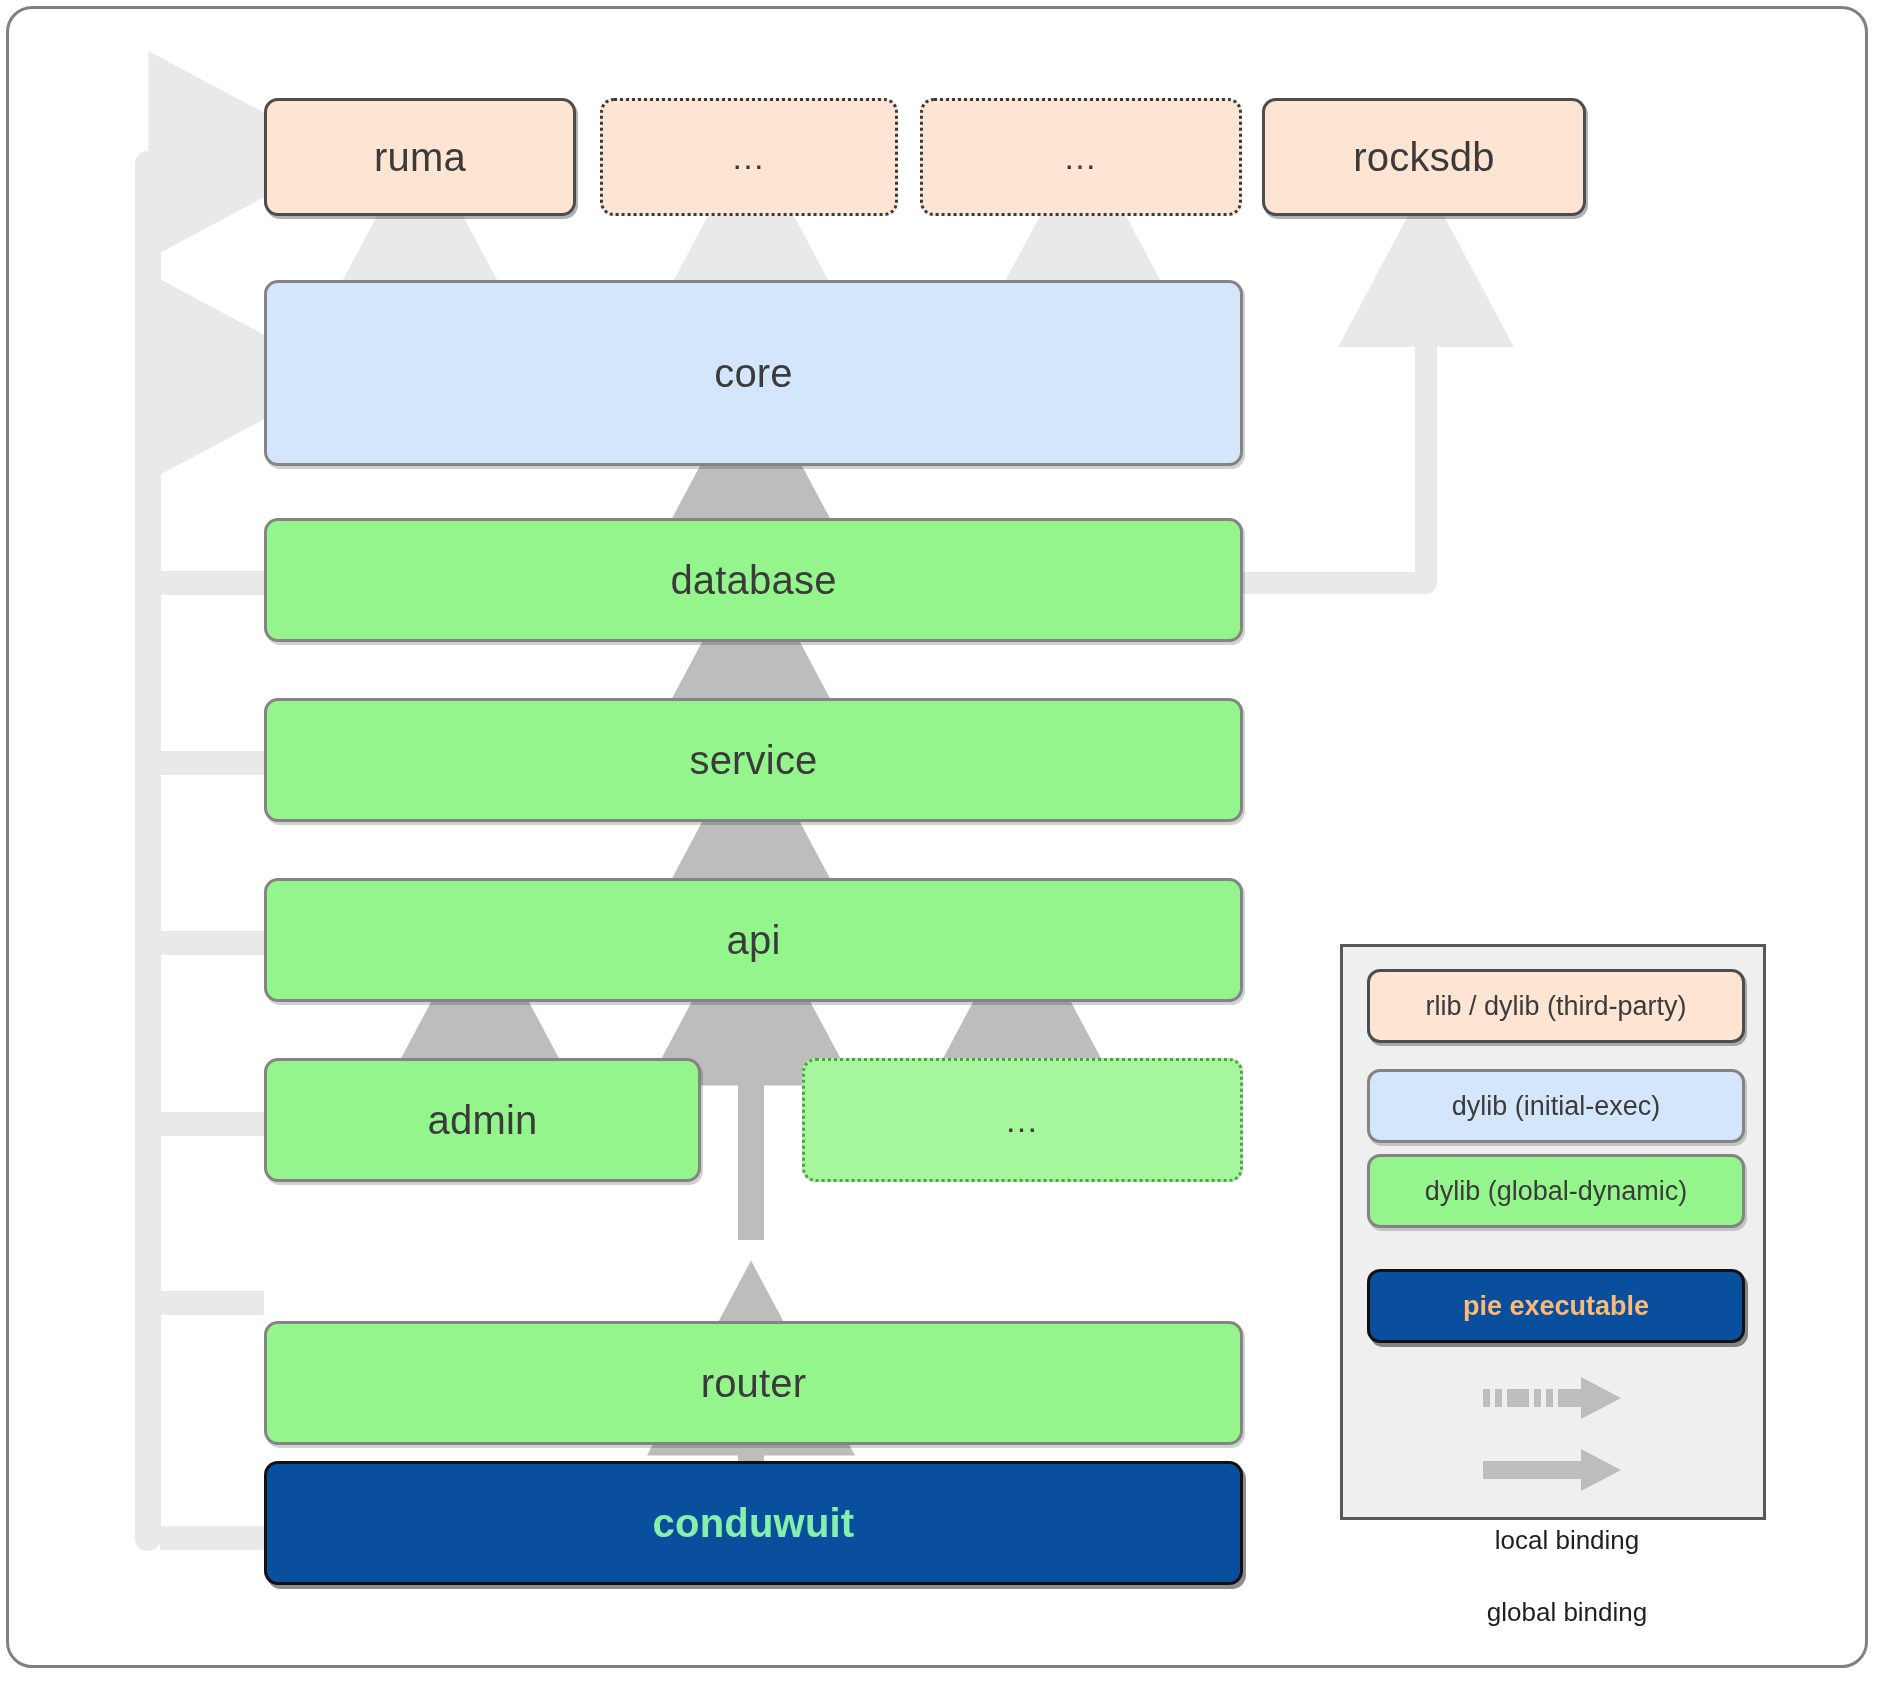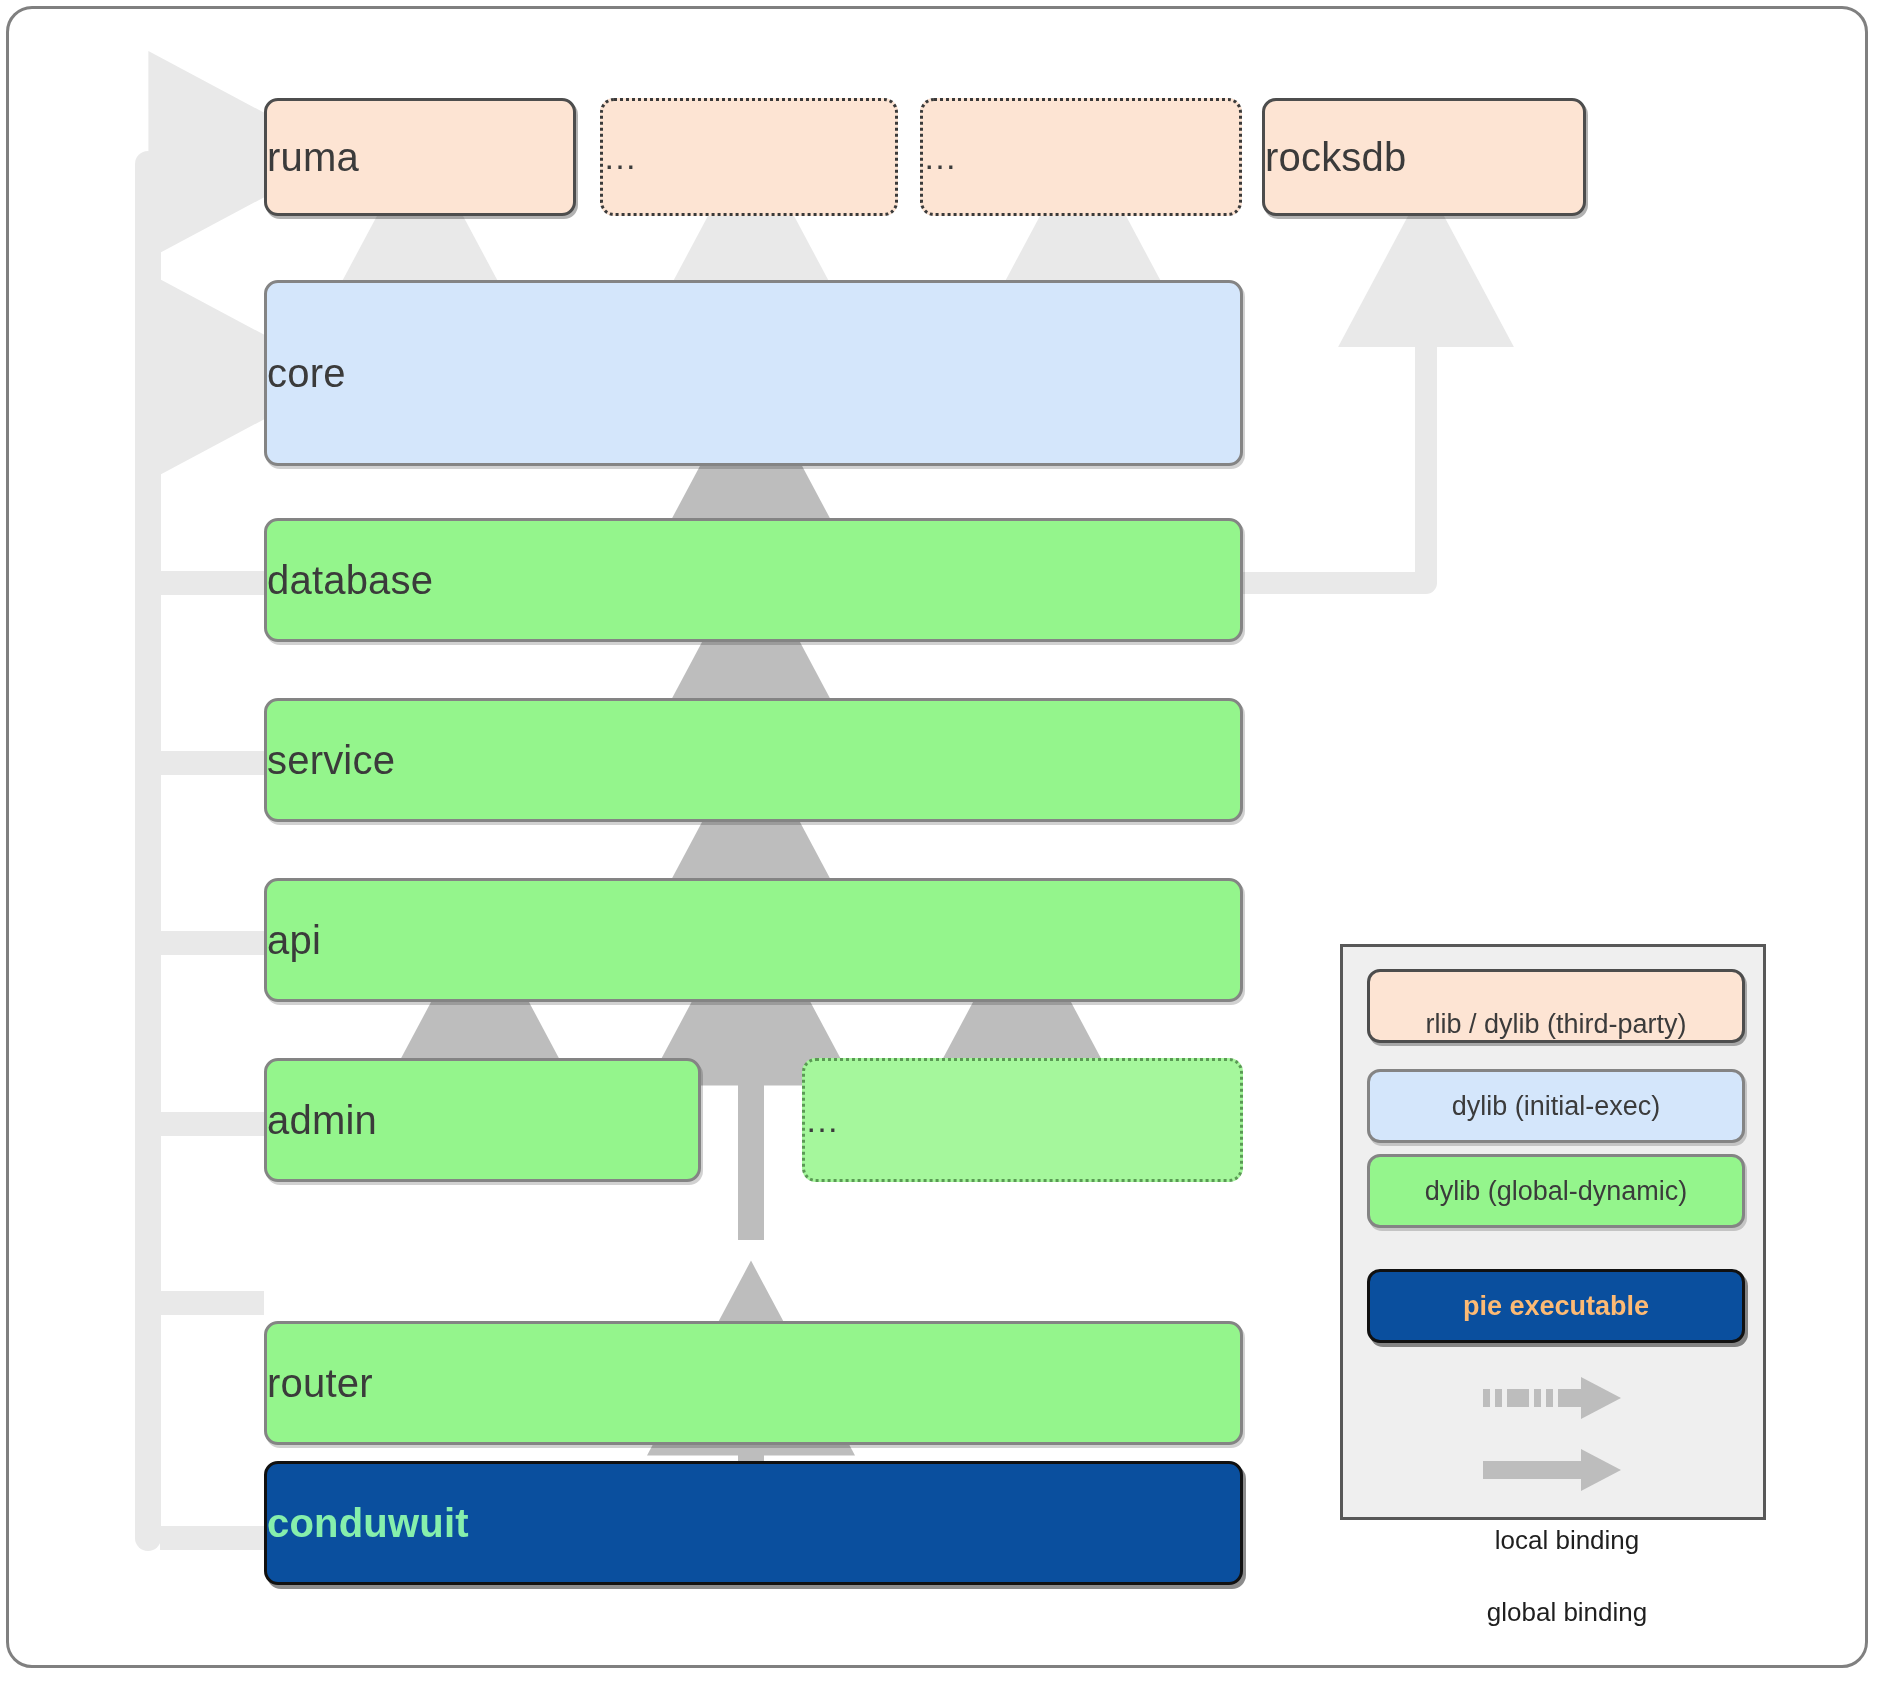--- a/index.html
+++ b/index.html
@@ -38,20 +38,21 @@
     width: 1883px;
     height: 1683px;
     pointer-events: none;
   }
   
   .node {
     position: absolute;
     box-sizing: border-box;
     display: flex;
     align-items: center;
+    justify-content: center;
     border-radius: 14px;
     font-size: 40px;
     color: #3b3b3b;
     letter-spacing: .2px;
     text-align: center;
     z-index: 3;
   }
   .node.ellipsis { font-size: 34px; letter-spacing: 2px; }
 
   
@@ -110,21 +111,21 @@
     height: 74px;
     box-sizing: border-box;
     display: flex;
     align-items: center;
     justify-content: center;
     border-radius: 13px;
     font-size: 27px;
     color: #3b3b3b;
   }
   .legend-chip.n-exec { font-weight: bold; color: #fdba74; }
-  #legend-chip-0 { top: 22px; align-items: flex-end; }
+  #legend-chip-0 { top: 22px; }
   #legend-chip-1 { top: 122px; }
   #legend-chip-2 { top: 207px; }
   #legend-chip-3 { top: 322px; }
 
   .legend-key {
     position: absolute;
     left: 20px;
     width: 386px;
     height: 60px;
     display: flex;

